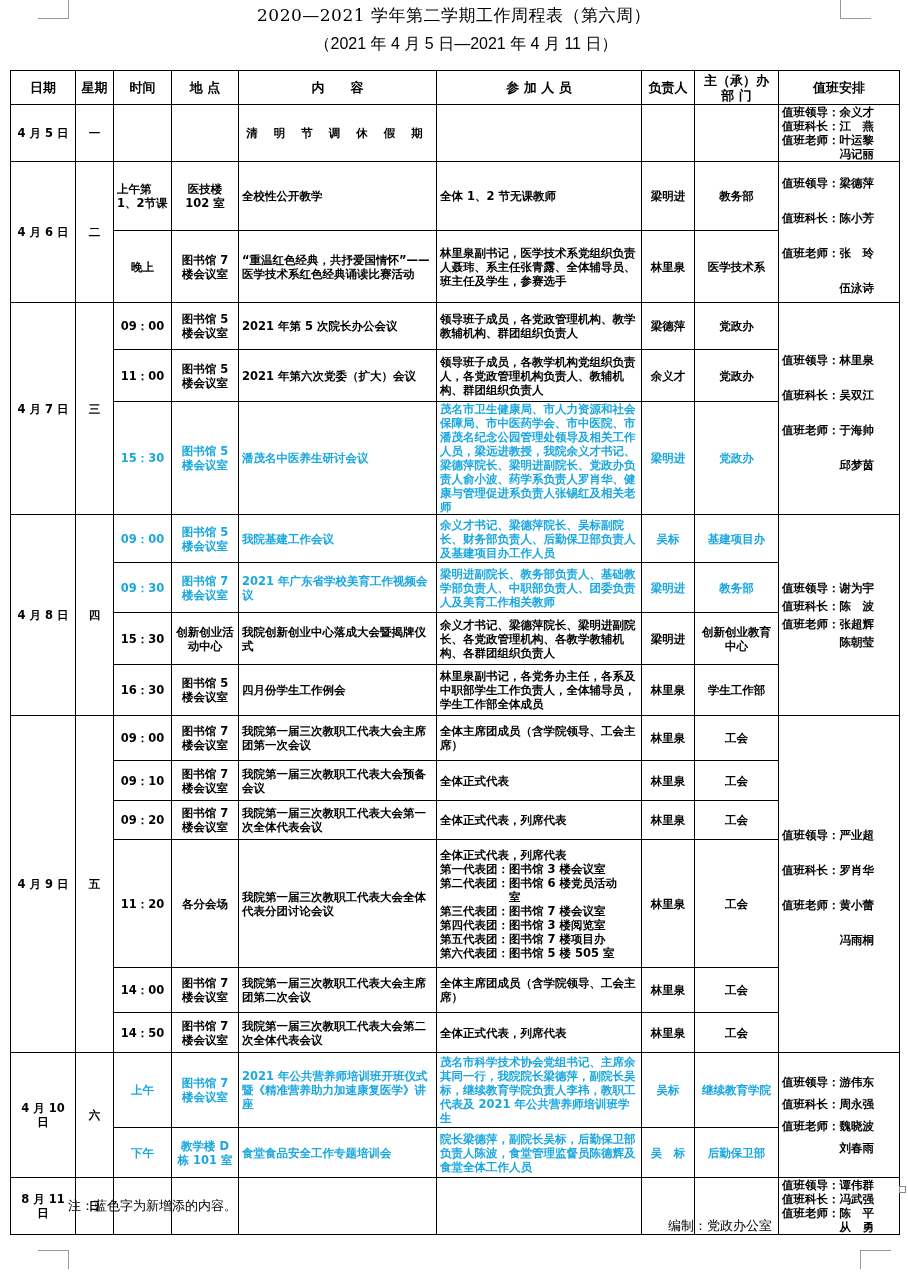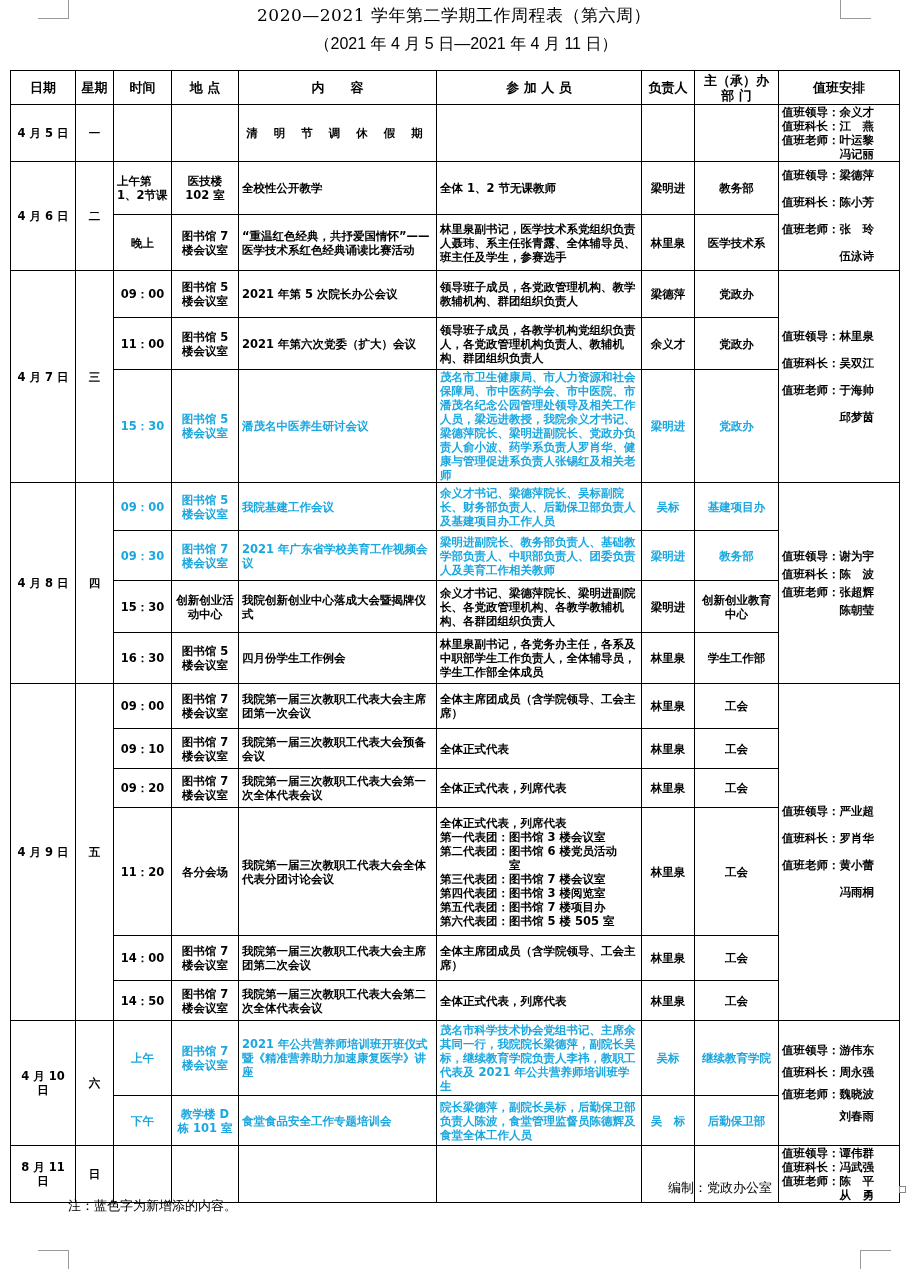--- a/index.html
+++ b/index.html
@@ -16,25 +16,25 @@
   .c-br { left:860px; top:1250px; border-left:1px solid #999; border-top:1px solid #999; }
   table.sched { position:absolute; left:10px; top:70px; border-collapse:collapse; table-layout:fixed; width:889px; }
   table.sched td, table.sched th { border:1px solid #000; padding:0 3px; font-size:11.5px; line-height:14px;
            font-weight:bold; vertical-align:middle; overflow:hidden; }
   table.sched th { font-size:13px; text-align:center; font-weight:bold; }
   .ctr { text-align:center; }
   .left { text-align:left; }
   .blue { color:#1aa7e0; }
   .spaced { letter-spacing:6px;text-align:center; }
   .duty { font-size:12px; line-height:14px; padding-left:4px; }
-  .duty.loose .dl { line-height:27px; }
+  .duty.loose .dl { line-height:27px;margin-top:8px; }
   .dl { display:block; white-space:pre; }
   .tight { line-height:13px; }
   .note { position:absolute; left:68px; top:1197px; font-size:13px; }
-  .editor { position:absolute; left:668px; top:1179px; font-size:13px; }
+  .editor { position:absolute; left:668px; top:1217px; font-size:13px; }
   .handle { position:absolute; left:899px; top:1186px; width:5px; height:5px; border:1px solid #888; }
 </style>
 </head>
 <body>
 
 <div class="corner c-tl"></div>
 <div class="corner c-tr"></div>
 
 <div class="title">2020—2021 学年第二学期工作周程表（第六周）</div>
 <div class="subtitle">（2021 年 4 月 5 日—2021 年 4 月 11 日）</div>

